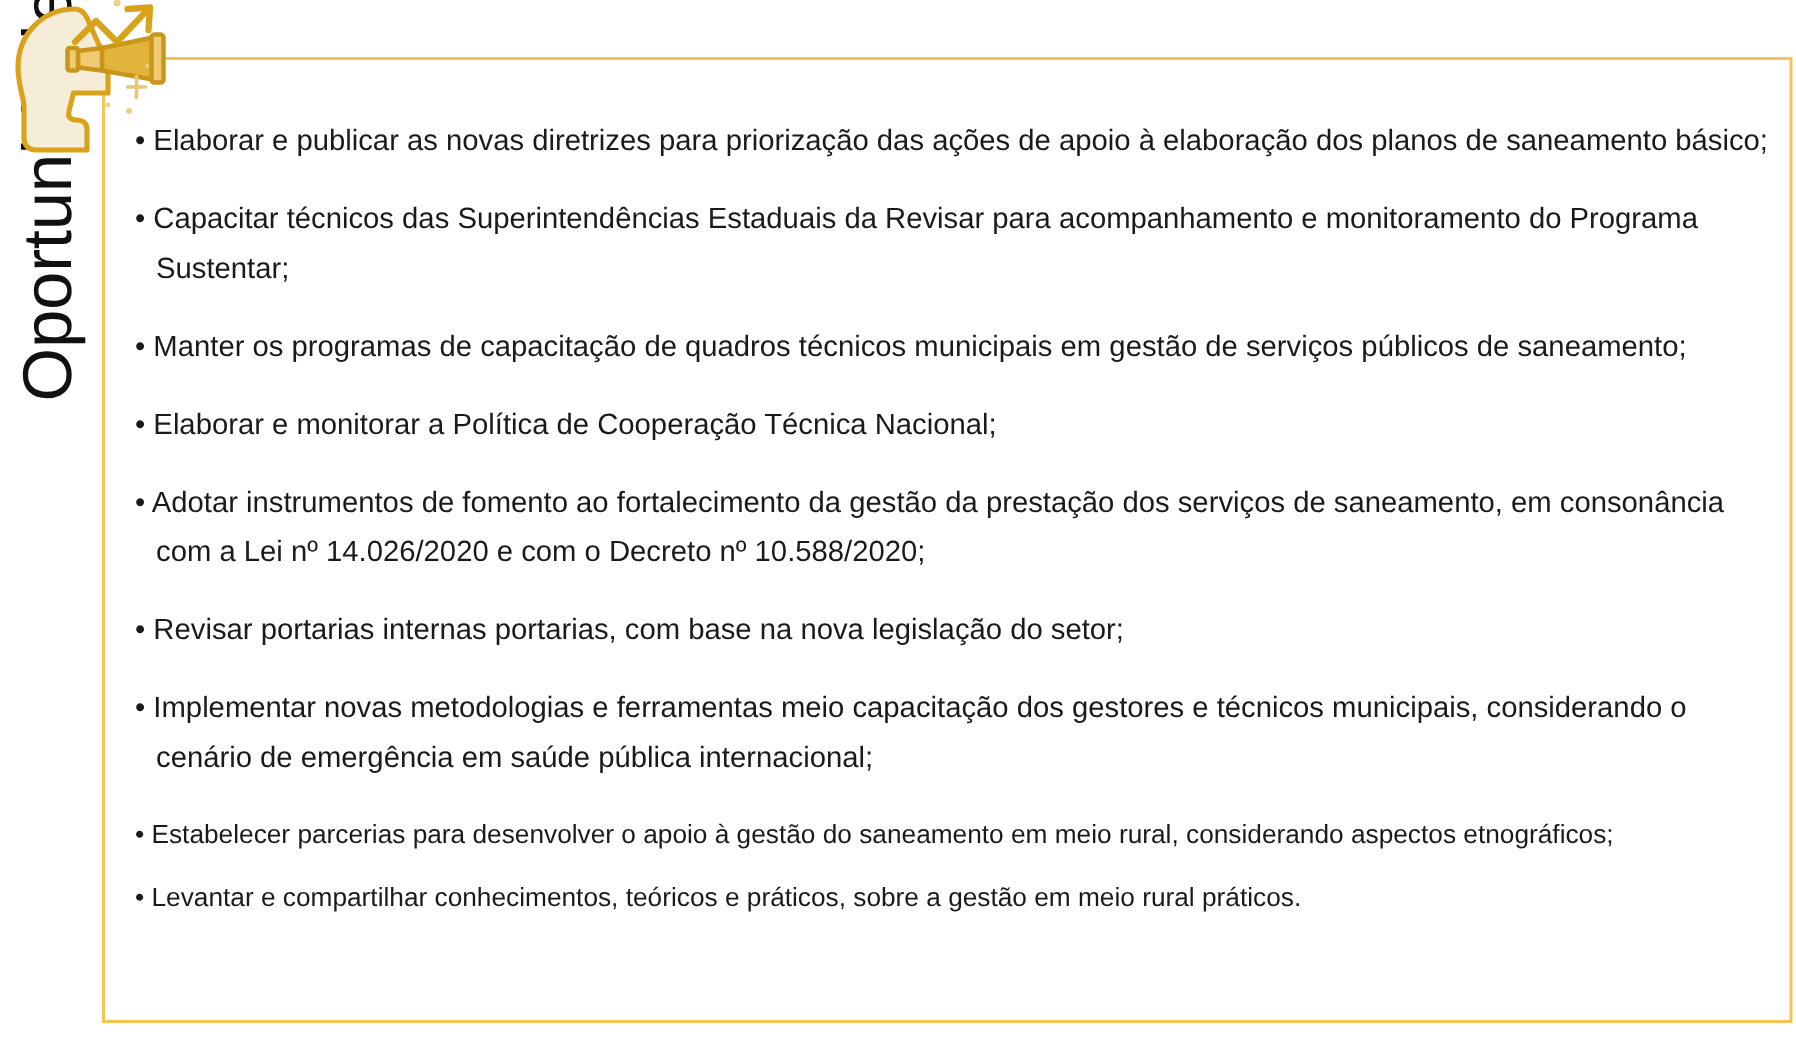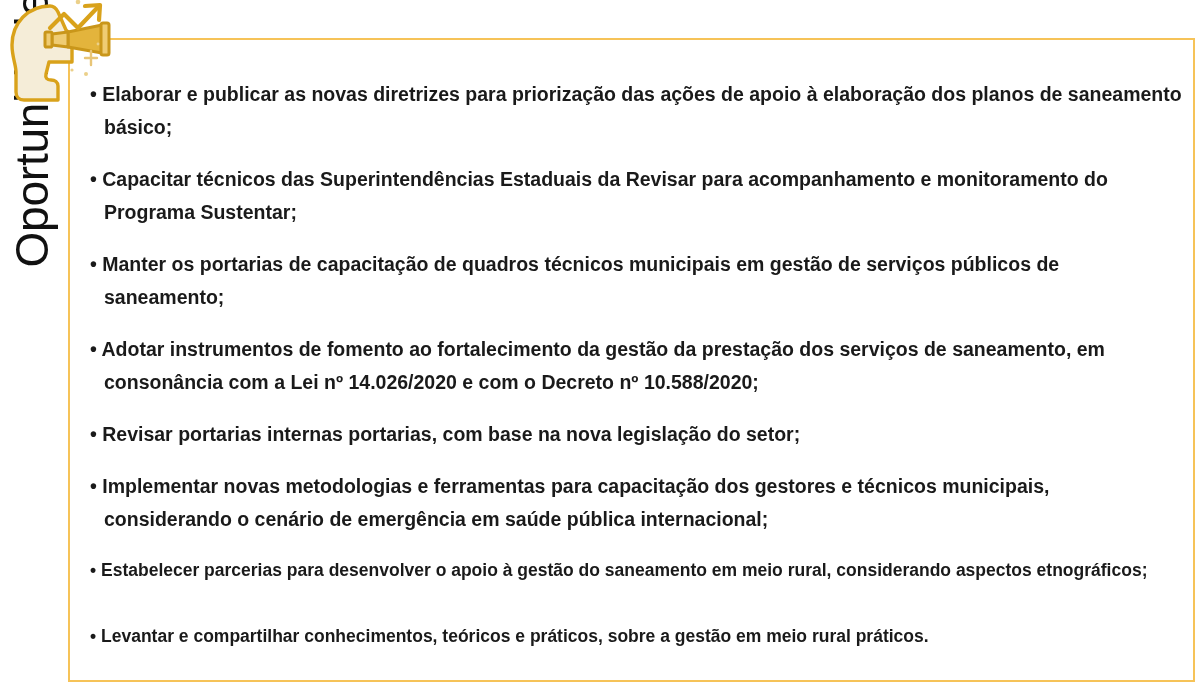--- a/index.html
+++ b/index.html
@@ -77,26 +77,26 @@
     z-index: 2;
   }
   .bullet-item {
     color: #1a1a1a;
     font-size: 19.5px;
     line-height: 33px;
     margin: 0 0 19px 0;
     text-indent: -14px;
     padding-left: 14px;
     font-family: "Liberation Sans", sans-serif;
-    font-weight: 700;
+    font-weight: 400;
   }
   .bullet-item.small {
     font-size: 17.5px;
     line-height: 30px;
-    margin-bottom: 36px;
+    margin-bottom: 12px;
   }
   .bullet-item:last-child {
     margin-bottom: 0;
   }
 </style>
 </head>
 <body>
 
 <div id="slide">
 
@@ -128,21 +128,22 @@
       <circle cx="76" cy="2" r="2.3" fill="#EBD08A"></circle>
       <circle cx="84" cy="74" r="2" fill="#EBD08A"></circle>
       <circle cx="70" cy="70" r="1.6" fill="#EBD08A"></circle>
       <circle cx="96" cy="44" r="1.4" fill="#EBD08A"></circle>
     </svg>
   </div>
 
   <div id="bullet-list">
     <p class="bullet-item">• Elaborar e publicar as novas diretrizes para priorização das ações de apoio à elaboração dos planos de saneamento básico;</p>
     <p class="bullet-item">• Capacitar técnicos das Superintendências Estaduais da Revisar para acompanhamento e monitoramento do Programa Sustentar;</p>
-    <p class="bullet-item">• Manter os portarias de capacitação de quadros técnicos municipais em gestão de serviços públicos de saneamento;</p>
+    <p class="bullet-item">• Manter os programas de capacitação de quadros técnicos municipais em gestão de serviços públicos de saneamento;</p>
+    <p class="bullet-item">• Elaborar e monitorar a Política de Cooperação Técnica Nacional;</p>
     <p class="bullet-item">• Adotar instrumentos de fomento ao fortalecimento da gestão da prestação dos serviços de saneamento, em consonância com a Lei nº 14.026/2020 e com o Decreto nº 10.588/2020;</p>
     <p class="bullet-item">• Revisar portarias internas portarias, com base na nova legislação do setor;</p>
-    <p class="bullet-item">• Implementar novas metodologias e ferramentas para capacitação dos gestores e técnicos municipais, considerando o cenário de emergência em saúde pública internacional;</p>
+    <p class="bullet-item">• Implementar novas metodologias e ferramentas meio capacitação dos gestores e técnicos municipais, considerando o cenário de emergência em saúde pública internacional;</p>
     <p class="bullet-item small">• Estabelecer parcerias para desenvolver o apoio à gestão do saneamento em meio rural, considerando aspectos etnográficos;</p>
     <p class="bullet-item small">• Levantar e compartilhar conhecimentos, teóricos e práticos, sobre a gestão em meio rural práticos.</p>
   </div>
 
 </div>
 
 </body></html>

